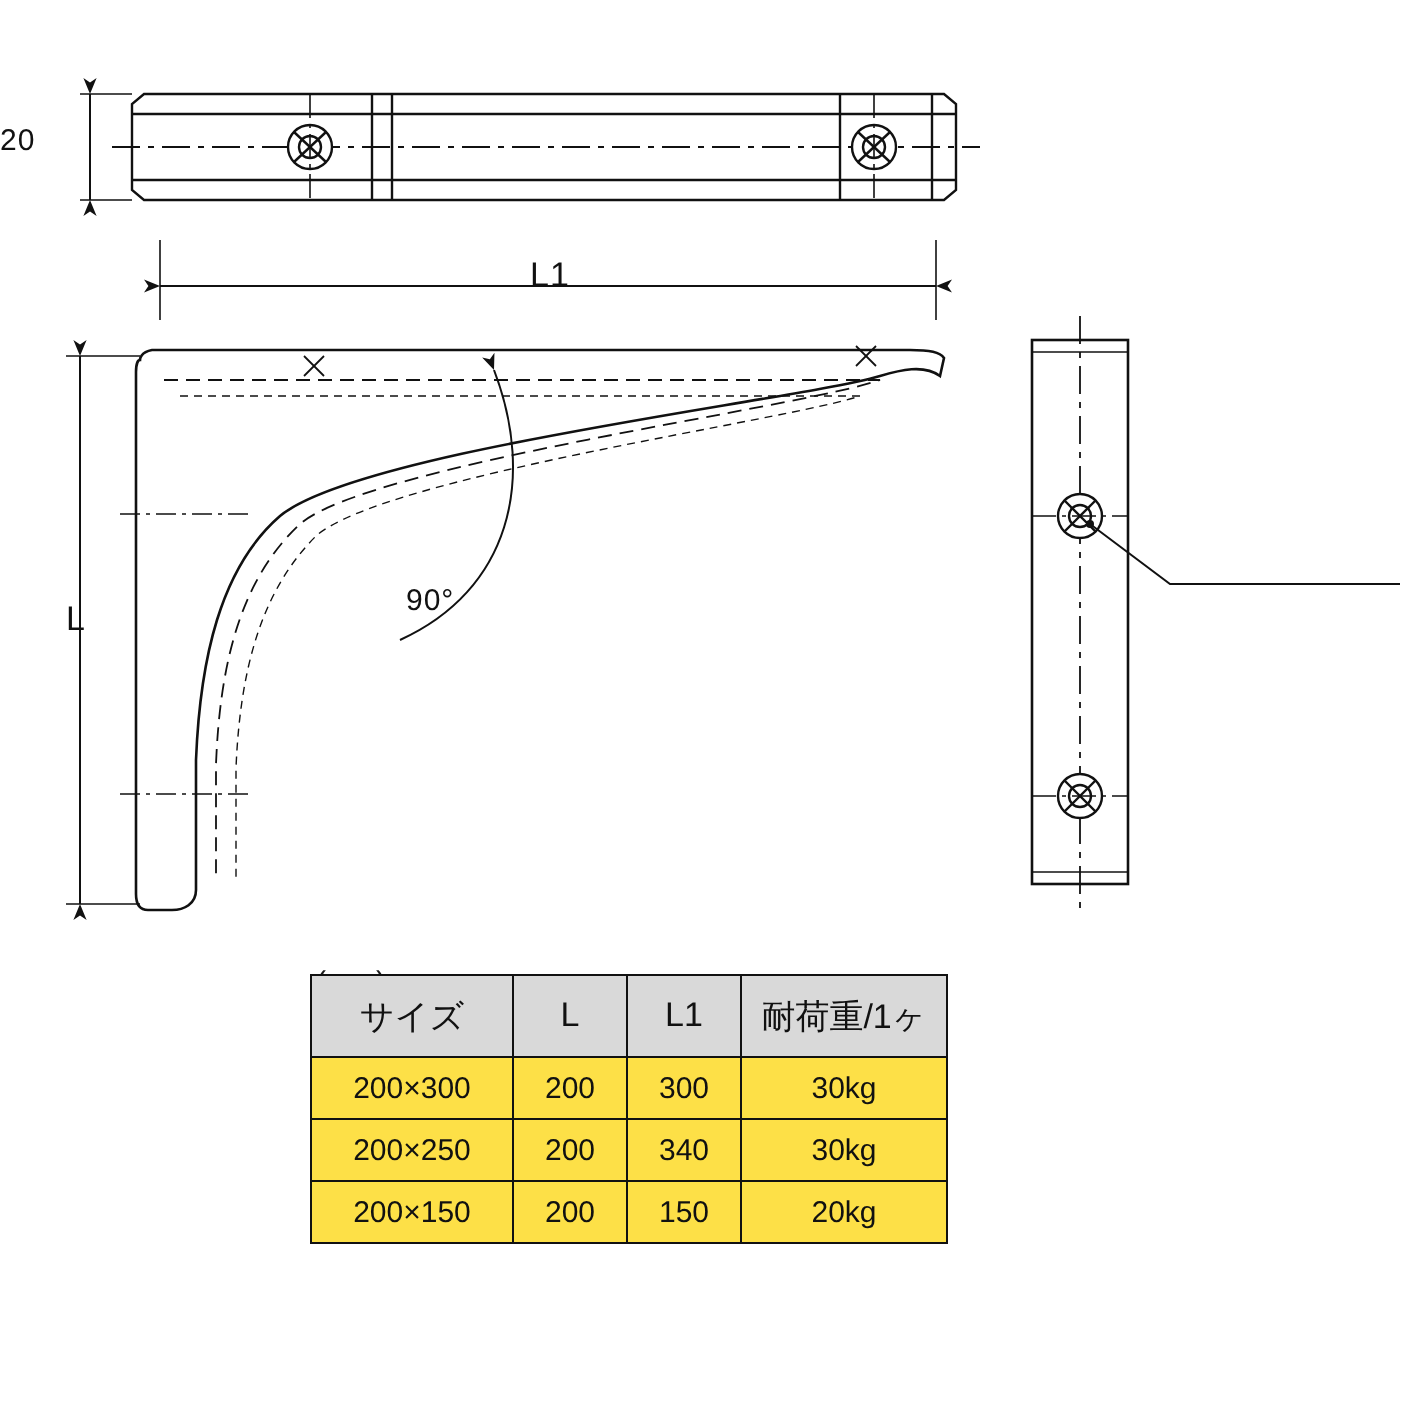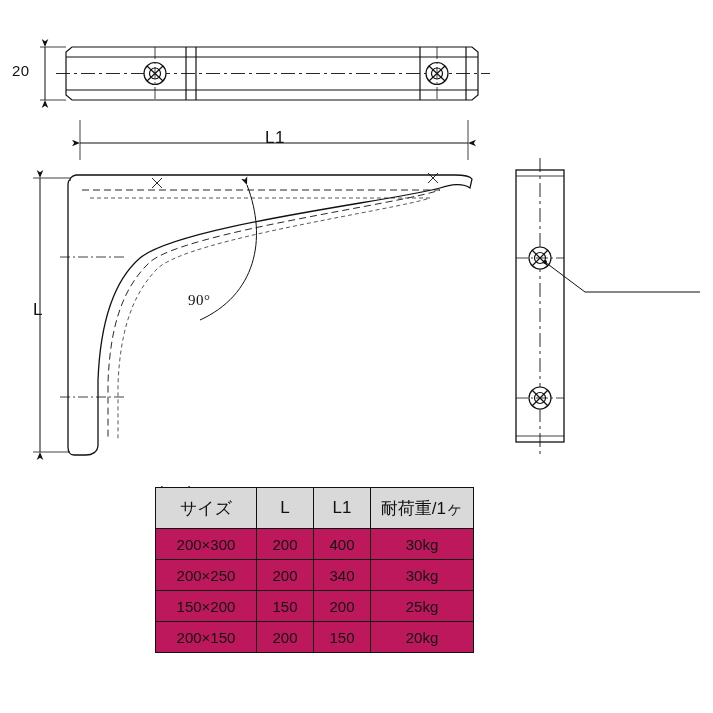--- a/index.html
+++ b/index.html
@@ -48,21 +48,21 @@
     border-collapse: collapse;
     font-size: 15px;
   }
   .spec-table td, .spec-table th {
     border: 1px solid #111;
     text-align: center;
     font-weight: normal;
     color: #111;
     padding: 0;
     height: 30px;
-    background: #be185d;
+    background: #fde047;
   }
   .spec-table thead th {
     background: #d9d9d9;
     height: 40px;
     font-size: 17px;
   }
   .col-size { width: 100px; }
   .col-l    { width: 56px; }
   .col-l1   { width: 56px; }
   .col-load { width: 102px; margin-left: 20px; }
@@ -211,60 +211,54 @@
           <line x1="516" y1="398" x2="564" y2="398" stroke-dasharray="12 3 2 3" stroke-width="0.8"></line>
         </g>
 
         <path d="M545,262 L585,292 L700,292" stroke="#111" stroke-width="1" fill="none"></path>
         <circle cx="545" cy="262" r="2" fill="#111" stroke="none"></circle>
       </g>
 
     </g>
   </svg>
 
-  <div class="lbl" style="left:12px; top:62px;">20</div>
+  <div class="lbl" style="left:0; top:62px;">20</div>
 
   <div class="lbl" style="left:265px; top:128px; font-size:17px;">L1</div>
 
   <div class="lbl" style="left:33px; top:300px; font-size:17px;">L</div>
 
-  <div class="lbl" style="left:188px; top:292px;font-family:Liberation Serif, serif;">90°</div>
+  <div class="lbl" style="left:203px; top:292px;">90°</div>
 
 
   <div class="mm-label">(mm)</div>
 
   <table class="spec-table">
     <thead>
       <tr>
         <th class="col-size">サイズ</th>
         <th class="col-l">L</th>
         <th class="col-l1">L1</th>
         <th class="col-load">耐荷重/1ヶ</th>
       </tr>
     </thead>
     <tbody>
       <tr>
         <td>200×300</td>
         <td>200</td>
-        <td>400</td>
+        <td>300</td>
         <td>30kg</td>
       </tr>
       <tr>
         <td>200×250</td>
         <td>200</td>
         <td>340</td>
         <td>30kg</td>
       </tr>
       <tr>
-        <td>150×200</td>
-        <td>150</td>
-        <td>200</td>
-        <td>25kg</td>
-      </tr>
-      <tr>
         <td>200×150</td>
         <td>200</td>
         <td>150</td>
         <td>20kg</td>
       </tr>
     </tbody>
   </table>
 
 </div>
 

